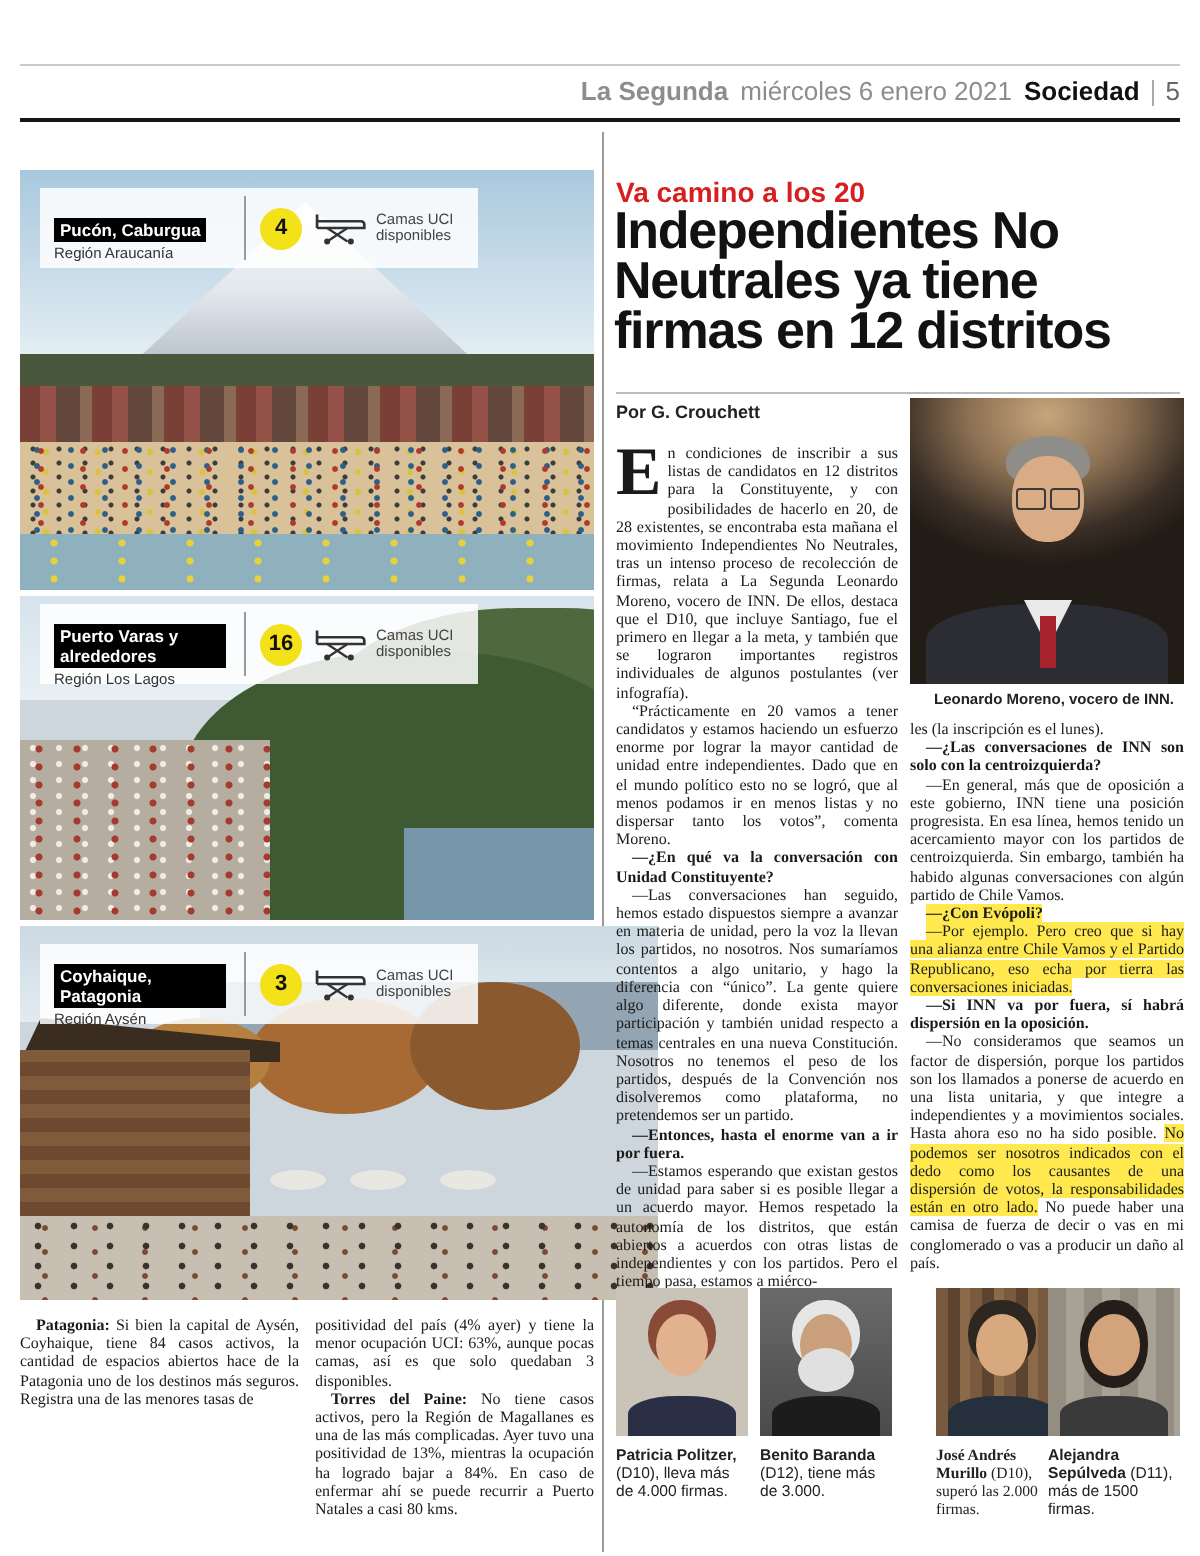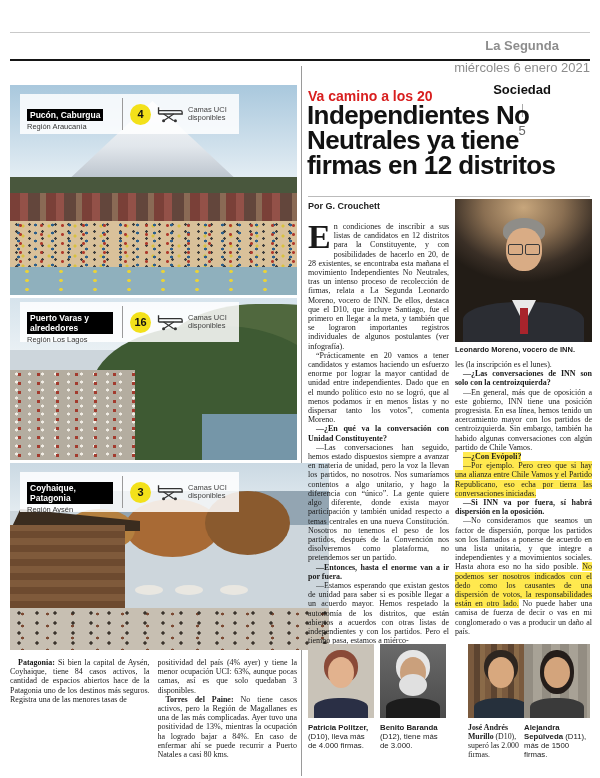--- a/index.html
+++ b/index.html
@@ -1,21 +1,21 @@
 <!DOCTYPE html>
 <html><head>
 <meta charset="utf-8">
 <style>
   html,body{margin:0;padding:0;background:#fff;}
   .page{position:relative;width:600px;height:778px;background:#fff;overflow:hidden;
         font-family:"Liberation Sans",sans-serif;color:#1a1a1a;}
   
   .top-hairline{position:absolute;left:10px;right:10px;top:32px;height:1px;background:#c9c9c9;}
   .masthead{position:absolute;right:10px;top:38px;display:flex;align-items:center;gap:6px;
-            font-size:13px;line-height:16px;flex-direction:column;}
+            font-size:13px;line-height:16px;}
   .masthead .paper{font-weight:bold;color:#8d8d8d;}
   .masthead .date{color:#8d8d8d;}
   .masthead .section{font-weight:bold;color:#111;}
   .masthead .vsep{width:1px;height:13px;background:#aaa;display:inline-block;}
   .masthead .pageno{color:#666;}
   .rule-black{position:absolute;left:10px;right:10px;top:59px;height:2px;background:#161616;}
   .vdiv{position:absolute;left:301px;top:66px;height:710px;width:1px;background:#9a9a9a;}
   
   .left{position:absolute;left:10px;top:85px;width:287px;}
   figure{margin:0;}
@@ -105,21 +105,21 @@
   .m-hair{position:absolute;left:48px;top:19px;width:42px;height:25px;background:#8f8d88;
     border-radius:50% 50% 40% 40%;}
   .m-face{position:absolute;left:51px;top:29px;width:36px;height:43px;background:#d9ac85;border-radius:46%;}
   .m-gl{position:absolute;top:45px;width:13px;height:9px;border:1.4px solid #3a3a3a;border-radius:2px;}
   .m-gl1{left:53px;} .m-gl2{left:70px;}
   .m-shoulders{position:absolute;left:8px;bottom:0;width:121px;height:40px;background:#2b2d33;
     border-radius:45% 45% 0 0;}
   .m-shirt{position:absolute;left:57px;bottom:18px;width:24px;height:24px;background:#e9e9e9;
     clip-path:polygon(0 0,100% 0,50% 100%);}
   .m-tie{position:absolute;left:65px;bottom:8px;width:8px;height:26px;background:#a8242c;}
-  .photo-cap{font-size:7.5px;font-weight:bold;color:#222;margin-top:3px;}
+  .photo-cap{font-size:7.5px;font-weight:bold;color:#222;margin-top:3px;margin-left:12px;}
   
   .profiles{position:absolute;left:0;top:556px;width:284px;}
   .profile{position:absolute;width:66px;}
   .pf0{left:0;} .pf1{left:72px;} .pf2{left:160px;font-family:Liberation Serif, serif;} .pf3{left:216px;}
   .pp{position:relative;width:66px;height:74px;overflow:hidden;}
   .pp-hair{position:absolute;left:16px;top:6px;width:34px;height:34px;border-radius:48%;}
   .pp-face{position:absolute;left:20px;top:13px;width:26px;height:31px;border-radius:50%;}
   .pp-body{position:absolute;left:6px;bottom:0;width:54px;height:20px;border-radius:45% 45% 0 0;}
   .pp1{background:#c9c3b8;} .pp1 .pp-hair{background:#8a4a38;} .pp1 .pp-face{background:#e2b28e;} .pp1 .pp-body{background:#2a2f45;}
   .pp2{background:linear-gradient(#6a6a6a,#4a4a4a);} .pp2 .pp-hair{background:#e6e6e6;} .pp2 .pp-face{background:#caa07c;}

